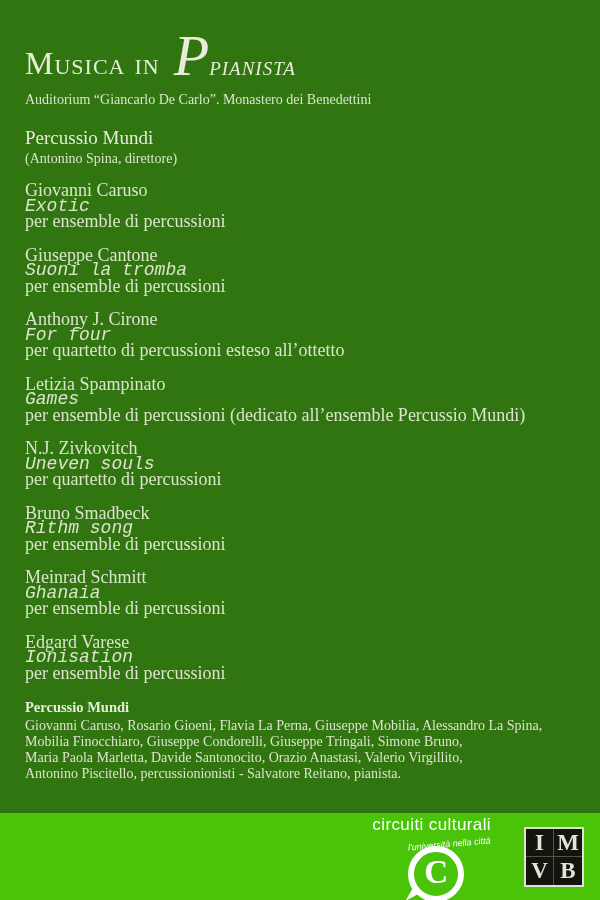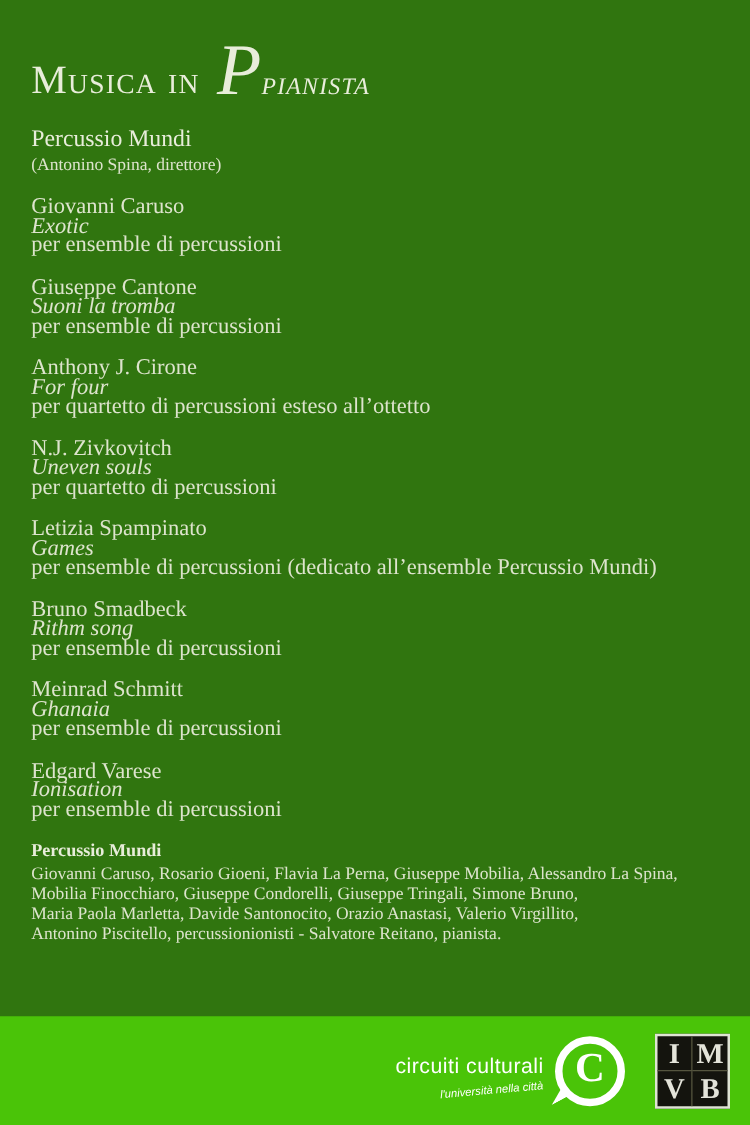--- a/index.html
+++ b/index.html
@@ -25,36 +25,36 @@
   .event-venue { font-size:14px; margin-top:3px; }
 
   
   .ensemble { margin-top:19px; }
   .ensemble-name { font-size:19px; color:#e8edda; }
   .ensemble-director { font-size:14px; margin-top:2px; }
 
   
   .program { margin-top:16px; }
   .entry { margin-bottom:18px; font-size:18px; line-height:15.5px; }
-  .piece { font-style:italic; }
+  .piece { font-style:italic;font-family:Liberation Mono, monospace; }
 
   
   .performers { font-size:14px; line-height:16px; }
   .performers-heading { font-weight:bold; font-size:14.5px; margin-bottom:3px; color:#e8edda; }
   .it { }
 
   
   .footer {
     position:absolute; left:0; top:813px; width:600px; height:87px;
     background:#4ac408;
     display:flex; align-items:center; justify-content:flex-end;
     gap:24px; padding-right:16px; box-sizing:border-box;
     font-family:"Liberation Sans", sans-serif;
   }
-  .circuiti { display:flex; align-items:center; }
+  .circuiti { display:flex; align-items:center;flex-direction:column; }
   .circuiti-text { text-align:right; margin-right:9px; position:relative; top:3px; }
   .circuiti-label { color:#ffffff; font-size:17px; letter-spacing:0.4px; }
   .circuiti-tagline {
     color:#ffffff; font-size:9px; font-style:italic; white-space:nowrap;
     transform:rotate(-5deg); margin-top:4px; margin-left:34px;
   }
   .c-circle {
     width:44px; height:44px; border:6px solid #ffffff; border-radius:50%;
     display:flex; align-items:center; justify-content:center; position:relative;
     flex:0 0 auto;
@@ -87,20 +87,21 @@
 
 <div class="poster">
   <div class="content">
 
     <div class="title-row">
       <span class="title-main">Musica in</span>
       <span class="title-script"><span class="p-init">P</span><span class="p-rest">pianista</span></span>
     </div>
 
     <div class="event">
+      <div class="event-venue">Auditorium “Giancarlo De Carlo”. Monastero dei Benedettini</div>
     </div>
 
     <div class="ensemble">
       <div class="ensemble-name">Percussio Mundi</div>
       <div class="ensemble-director"><span>(Antonino Spina, </span><span class="it">direttore</span><span>)</span></div>
     </div>
 
     <div class="program">
       <div class="entry">
         <div class="composer">Giovanni Caruso</div>
@@ -111,28 +112,28 @@
         <div class="composer">Giuseppe Cantone</div>
         <div class="piece">Suoni la tromba</div>
         <div class="scoring">per ensemble di percussioni</div>
       </div>
       <div class="entry">
         <div class="composer">Anthony J. Cirone</div>
         <div class="piece">For four</div>
         <div class="scoring">per quartetto di percussioni esteso all’ottetto</div>
       </div>
       <div class="entry">
+        <div class="composer">Letizia Spampinato</div>
+        <div class="piece">Games</div>
+        <div class="scoring">per ensemble di percussioni (dedicato all’ensemble Percussio Mundi)</div>
+      </div>
+      <div class="entry">
         <div class="composer">N.J. Zivkovitch</div>
         <div class="piece">Uneven souls</div>
         <div class="scoring">per quartetto di percussioni</div>
-      </div>
-      <div class="entry">
-        <div class="composer">Letizia Spampinato</div>
-        <div class="piece">Games</div>
-        <div class="scoring">per ensemble di percussioni (dedicato all’ensemble Percussio Mundi)</div>
       </div>
       <div class="entry">
         <div class="composer">Bruno Smadbeck</div>
         <div class="piece">Rithm song</div>
         <div class="scoring">per ensemble di percussioni</div>
       </div>
       <div class="entry">
         <div class="composer">Meinrad Schmitt</div>
         <div class="piece">Ghanaia</div>
         <div class="scoring">per ensemble di percussioni</div>

